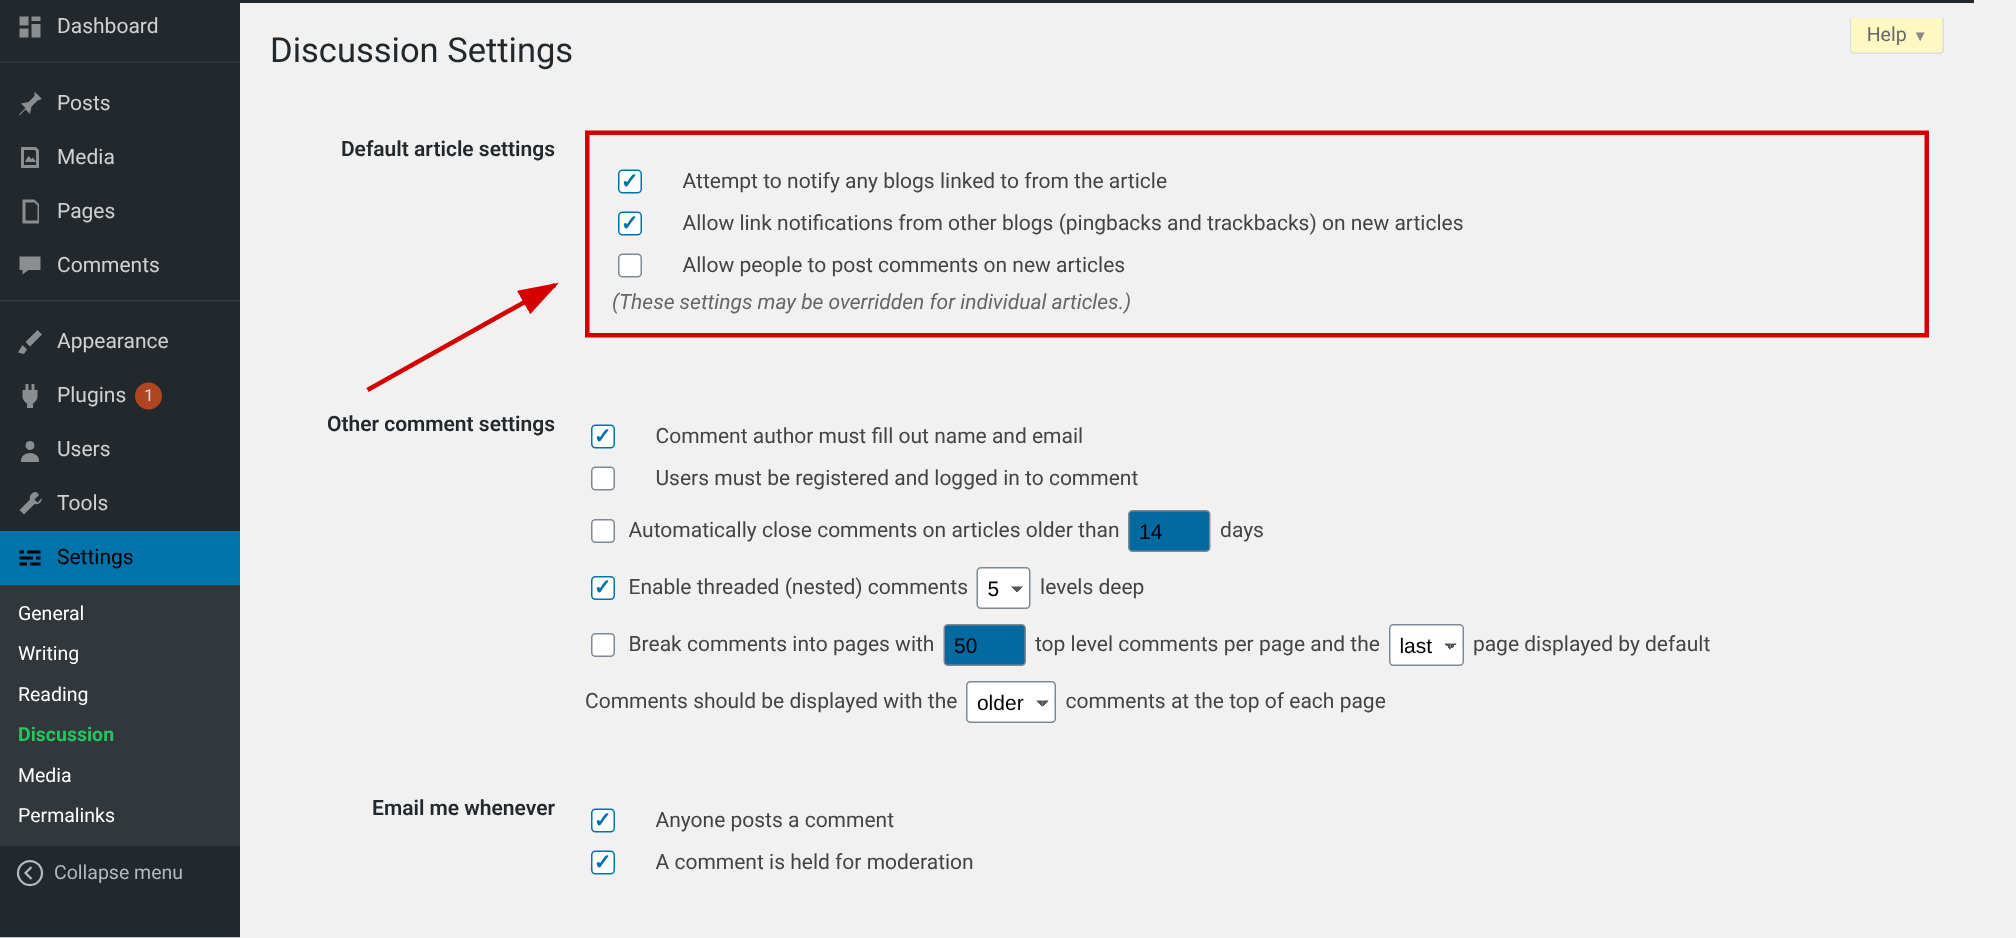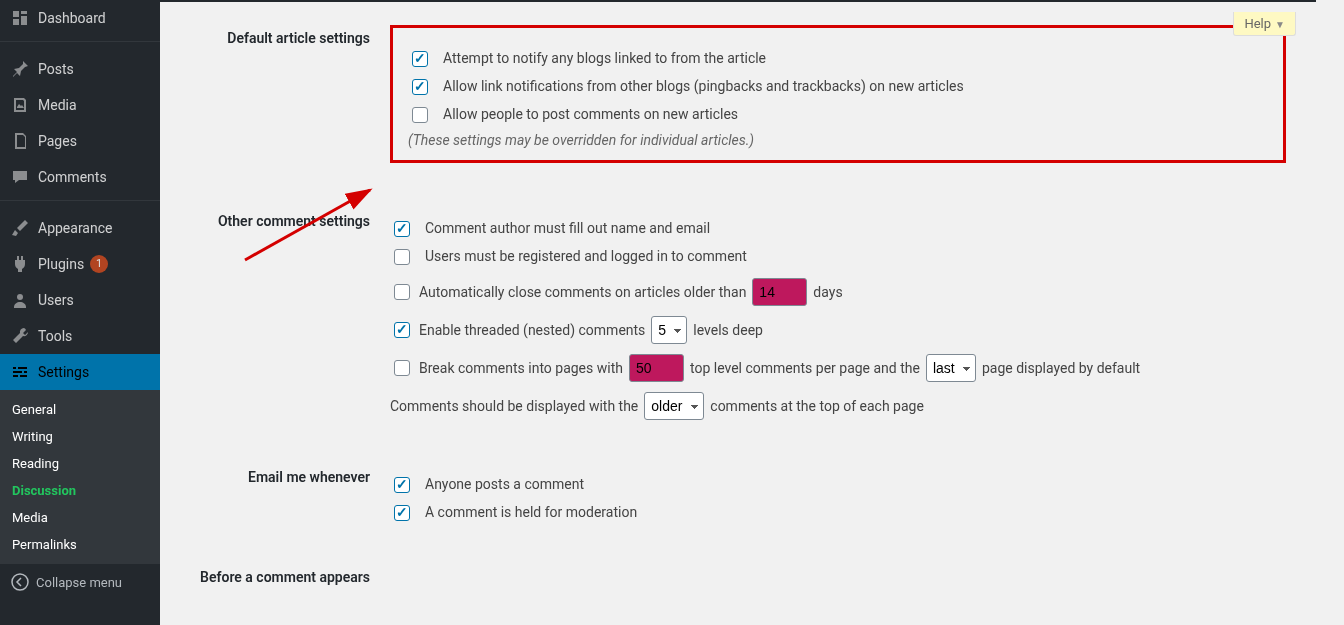--- a/index.html
+++ b/index.html
@@ -23,25 +23,25 @@
   .badge{display:inline-block;min-width:18px;height:18px;border-radius:9px;background:#ca4a1f;color:#fff;font-size:11px;line-height:18px;text-align:center;margin-left:6px;}
   
   .main{flex:1;position:relative;padding:10px 20px;overflow:hidden;}
   .help-tab{position:absolute;top:12px;right:20px;background:#fef9c3;border:1px solid #ddd;border-top:none;padding:4px 10px;cursor:pointer;font-size:13px;color:#666;border-radius:0 0 3px 3px;}
   .help-tab .tri{font-size:10px;margin-left:4px;color:#888;}
   h1.page-title{font-size:23px;font-weight:400;margin:10px 0 25px 0;color:#23282d;}
   table.form-table{width:100%;border-collapse:collapse;}
   table.form-table th{width:200px;text-align:right;vertical-align:top;padding:20px 10px 20px 0;font-weight:600;color:#23282d;font-size:14px;}
   table.form-table td{vertical-align:top;padding:15px 10px;font-size:14px;color:#444;}
   .fieldset{padding:4px 0;}
-  .fieldset label{display:flex;align-items:flex-start;gap:12px;margin:6px 0;line-height:1.5;}
+  .fieldset label{display:flex;align-items:center;gap:24px;margin:6px 0;line-height:1.5;}
   input[type=checkbox]{width:16px;height:16px;border:1px solid #7e8993;border-radius:3px;background:#fff;appearance:none;-webkit-appearance:none;position:relative;cursor:pointer;flex-shrink:0;}
   input[type=checkbox]:checked{border-color:#0073aa;}
   input[type=checkbox]:checked::after{content:"✓";position:absolute;top:-2px;left:1px;font-size:14px;color:#0073aa;font-weight:bold;}
-  input[type=number],input.small-text{width:55px;height:28px;border:1px solid #7e8993;border-radius:3px;padding:0 6px;font-size:14px;background:#be185d;}
+  input[type=number],input.small-text{width:55px;height:28px;border:1px solid #7e8993;border-radius:3px;padding:0 6px;font-size:14px;background:#0369a1;}
   select{height:28px;border:1px solid #7e8993;border-radius:3px;padding:0 20px 0 6px;font-size:14px;background:#fff;appearance:none;background-image:linear-gradient(45deg,transparent 50%,#555 50%),linear-gradient(135deg,#555 50%,transparent 50%);background-position:right 8px top 12px,right 4px top 12px;background-size:4px 4px,4px 4px;background-repeat:no-repeat;}
   .desc{font-style:italic;color:#666;margin-top:6px;}
   .inline-row{display:flex;align-items:center;gap:6px;flex-wrap:wrap;margin:10px 0;}
   
   .highlight-box{border:3px solid #d40000;padding:10px 15px 8px 15px;margin-bottom:15px;}
   svg.overlay{position:absolute;pointer-events:none;z-index:10;}
   
   .icon svg{width:20px;height:20px;fill:currentColor;}
 </style>
 </head>
@@ -151,20 +151,21 @@
         </span>
       <span>Collapse menu</span>
     </div>
   </div>
 
   <div class="main">
     <div class="help-tab">
       <span>Help</span><span class="tri">▼</span>
     </div>
 
+    <h1 class="page-title">Discussion Settings</h1>
 
     <table class="form-table">
       <tbody>
           <tr>
         <th>Default article settings</th>
         <td>
           <div class="highlight-box">
             <div class="fieldset">
               <label>
                 <input type="checkbox" checked="" style="">

